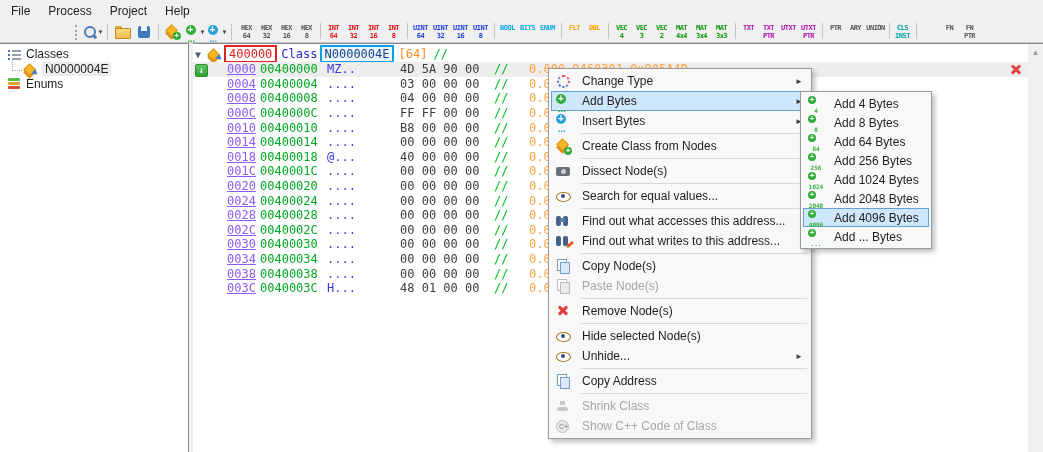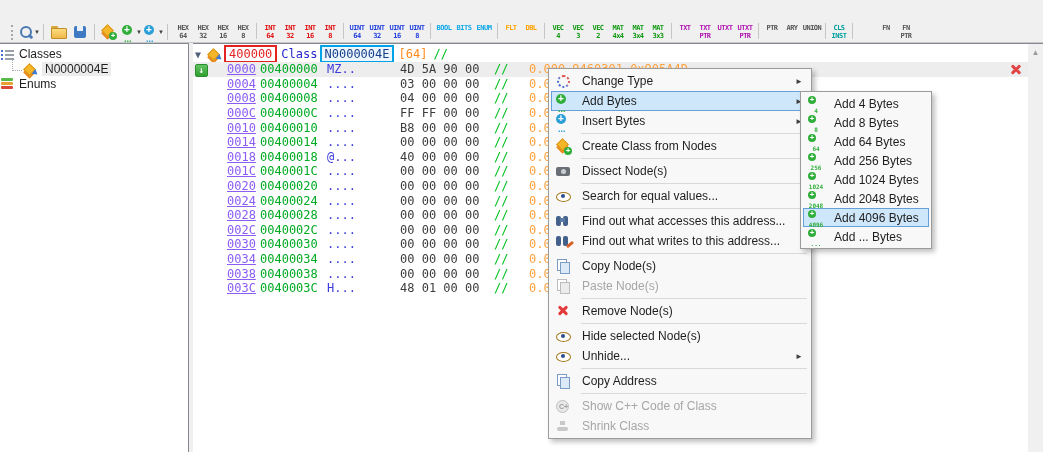--- a/index.html
+++ b/index.html
@@ -4,21 +4,21 @@
 <style>
   * { margin:0; padding:0; box-sizing:border-box; }
   body { font-family:"Liberation Sans", sans-serif; background:#fff; }
   #app { position:relative; width:1043px; height:452px; background:#f0f0f0; overflow:hidden; font-size:12px; color:#1e1e1e; }
 
   
   #menubar { position:absolute; left:0; top:0; width:100%; height:22px; display:flex; align-items:center; padding-left:2px; background:#f0f0f0; }
   .mb-item { padding:3px 9px; cursor:default; }
 
   
-  #toolbar { position:absolute; left:0; top:22px; width:100%; height:21px; display:flex; align-items:center; padding-left:11px; background:#f0f0f0; border-bottom:1px solid #c8c8c8; }
+  #toolbar { position:absolute; left:0; top:22px; width:100%; height:21px; display:flex; align-items:center; padding-left:11px; background:#f0f0f0; border-bottom:1px solid #c8c8c8;justify-content:center; }
   .grip { width:4px; height:15px; border-left:2px dotted #a8a8a8; margin-right:3px; }
   .tb-btn { width:22px; height:19px; display:flex; align-items:center; justify-content:center; position:relative; }
   .tb-sep { width:1px; height:16px; background:#c5c5c5; margin:0 3px; flex:0 0 1px; }
   .caret { font-size:6px; color:#404040; margin-left:1px; }
   .tbi { position:relative; width:16px; height:16px; display:inline-block; }
   .i-magnifier::before { content:""; position:absolute; left:2px; top:2px; width:8px; height:8px; border:2px solid #4a7ab5; border-radius:50%; }
   .i-magnifier::after { content:""; position:absolute; left:10px; top:11px; width:5px; height:3px; background:#4a7ab5; transform:rotate(45deg); border-radius:1px; }
   .i-folder::before { content:""; position:absolute; left:1px; top:2px; width:7px; height:3px; background:#d8a93c; border-radius:1px 1px 0 0; }
   .i-folder::after { content:""; position:absolute; left:1px; top:4px; width:14px; height:9px; background:linear-gradient(#fbdc80,#f0b84a); border:1px solid #c08c28; border-radius:1px; }
   .i-save::before { content:""; position:absolute; left:2px; top:2px; width:12px; height:12px; background:#3f78c3; border-radius:2px; }
@@ -31,21 +31,21 @@
   .i-addgreen::after, .i-addblue::after { content:"..."; position:absolute; left:4px; bottom:-2px; font:bold 9px/6px "Liberation Sans",sans-serif; }
   .i-addgreen::after { color:#2fae3a; }
   .i-addblue::after { color:#2b9fd8; }
   #type-buttons { display:flex; align-items:flex-start; height:19px; margin-left:2px; }
   .type-btn { width:20px; height:19px; text-align:center; font:bold 7px/8px "DejaVu Sans Mono",monospace; padding-top:1px; cursor:default; letter-spacing:-0.5px; }
   .type-btn .tl { height:8px; }
 
   
   #sidebar { position:absolute; left:0; top:43px; width:189px; height:409px; background:#fff; border-top:1px solid #828790; border-right:1px solid #828790; padding-top:2px; overflow:hidden; }
   .tree-row { display:flex; align-items:center; height:15px; white-space:nowrap; }
-  .tree-row.lvl0 { padding-left:0; }
+  .tree-row.lvl0 { padding-left:7px; }
   .tree-row.lvl1 { padding-left:8px; }
   .tree-connector { width:10px; height:12px; border-left:1px dotted #a8a8a8; border-bottom:1px dotted #a8a8a8; margin:-4px 1px 4px 4px; }
   .ticon { position:relative; width:15px; height:14px; flex:0 0 15px; margin-right:4px; }
   .classes-icon::before { content:""; position:absolute; left:5px; top:3px; width:9px; height:2px; background:#9aa0a8; box-shadow:0 4px 0 #9aa0a8, 0 8px 0 #9aa0a8; }
   .classes-icon::after { content:""; position:absolute; left:1px; top:3px; width:2px; height:2px; background:#4a6fd0; box-shadow:0 4px 0 #4a6fd0, 0 8px 0 #4a6fd0; }
   .class-node-icon::before { content:""; position:absolute; left:2px; top:3px; width:7px; height:7px; background:#f5b62a; border:1px solid #d9961a; transform:rotate(45deg); box-shadow:2px 2px 0 #e8891a; }
   .class-node-icon::after { content:""; position:absolute; right:0; bottom:0; width:0; height:0; border-top:3px solid transparent; border-bottom:3px solid transparent; border-left:5px solid #3a7bd5; transform:rotate(40deg); }
   .enums-icon::before { content:""; position:absolute; left:1px; top:1px; width:12px; height:3px; border-radius:1px; background:#58b848; box-shadow:0 4px 0 #e8a030, 0 8px 0 #d84838; }
   .tree-label.sel { background:#ececec; padding:0 3px; }
 
@@ -123,20 +123,26 @@
   .shrink-icon::before { content:""; position:absolute; left:2px; top:9px; width:11px; height:4px; background:#c8c8c8; border-radius:2px; }
   .shrink-icon::after { content:""; position:absolute; left:5px; top:3px; width:5px; height:4px; background:#c8c8c8; }
   .sub-ic::before { content:"+"; position:absolute; left:1px; top:0; width:8px; height:8px; border-radius:50%; background:#2fae3a; color:#fff; font:bold 8px/8px "Liberation Sans",sans-serif; text-align:center; }
   .sub-ic .badge { position:absolute; left:1px; bottom:-2px; width:16px; text-align:center; font:bold 6px/6px "DejaVu Sans Mono",monospace; color:#2fae3a; }
 </style>
 </head>
 <body>
 
 <div id="app">
 
+  <div id="menubar">
+      <div class="mb-item">File</div>
+      <div class="mb-item">Process</div>
+      <div class="mb-item">Project</div>
+      <div class="mb-item">Help</div>
+    </div>
 
   <div id="toolbar">
     <span class="grip"></span>
     <span class="tb-btn">
         <span class="tbi i-magnifier"></span>
         <span class="caret">▼</span>
       </span>
     <span class="tb-sep"></span>
     <span class="tb-btn">
         <span class="tbi i-folder"></span>
@@ -549,27 +555,27 @@
         <span class="mi-label">Unhide...</span>
         <span class="mi-arrow">►</span>
       </div>
       <div class="menu-sep"></div>
       <div class="menu-item">
         <span class="mi copy-icon"></span>
         <span class="mi-label">Copy Address</span>
       </div>
       <div class="menu-sep"></div>
       <div class="menu-item dis">
+        <span class="mi shrink-icon"></span>
+        <span class="mi-label">Shrink Class</span>
+      </div>
+      <div class="menu-item dis">
         <span class="mi cpp-icon"></span>
         <span class="mi-label">Show C++ Code of Class</span>
       </div>
-      <div class="menu-item dis">
-        <span class="mi shrink-icon"></span>
-        <span class="mi-label">Shrink Class</span>
-      </div>
     </div>
   <div id="add-bytes-submenu" class="menu">
       <div class="menu-item">
         <span class="mi sub-ic">
           <span class="badge">4</span>
         </span>
         <span class="mi-label">Add 4 Bytes</span>
       </div>
       <div class="menu-item">
         <span class="mi sub-ic">

